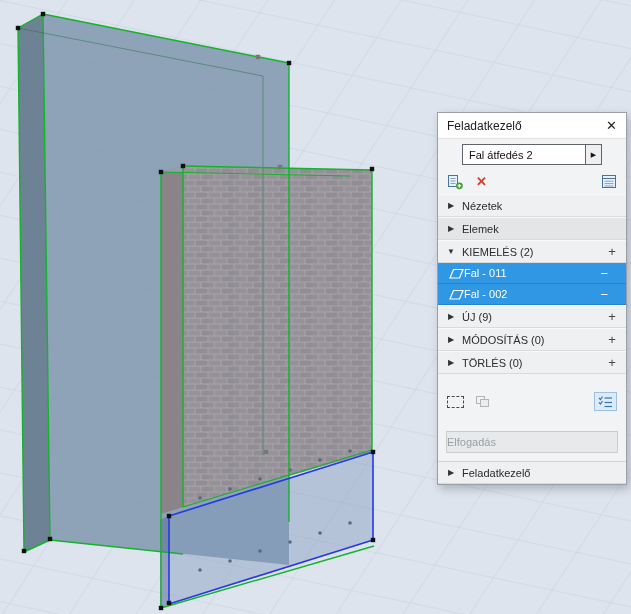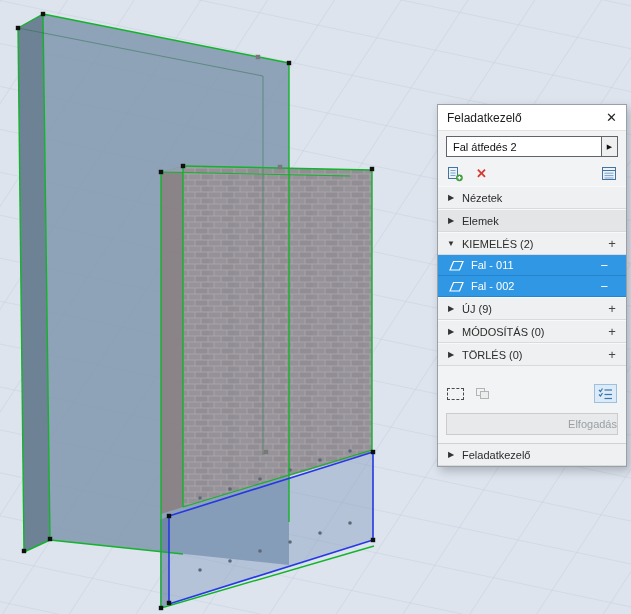--- a/index.html
+++ b/index.html
@@ -4,60 +4,60 @@
 <style>
   html,body{margin:0;padding:0}
   body{
     width:631px;height:614px;position:relative;overflow:hidden;
     font-family:"Liberation Sans",sans-serif;background:#dde4ee;
   }
   svg.scene{position:absolute;left:0;top:0}
 
   
   .panel{
-    position:absolute;left:437px;top:104px;width:188px;
+    position:absolute;left:437px;top:112px;width:188px;
     border:1px solid #9aa0a8;background:#f2f3f4;
     box-shadow:3px 4px 9px rgba(0,0,0,.22);
     font-size:11px;color:#2b2b2b;
   }
   .titlebar{height:25px;background:#fff;display:flex;align-items:center;
     padding:0 9px;border-bottom:1px solid #e2e2e2}
   .title{flex:1;font-size:12px;color:#1d1d1d}
   .close{font-size:13px;color:#222;line-height:1;cursor:default}
 
-  .task-row{margin:5px 8px 4px;height:19px;border:1px solid #5f646b;
+  .task-row{margin:5px 24px 4px;height:19px;border:1px solid #5f646b;
     background:#fff;display:flex;align-items:stretch}
   .task-value{flex:1;display:flex;align-items:center;padding:0 6px;color:#101010}
   .task-arrow{width:15px;display:flex;align-items:center;justify-content:center;
     border-left:1px solid #5f646b;font-size:7px;color:#111;background:#efefef}
 
   .tools-row{height:25px;display:flex;align-items:center;gap:13px;padding:0 9px}
   .icon-del{color:#d43b30;font-weight:bold;font-size:13px}
   .right{margin-left:auto}
 
   .sec-row{height:21px;display:flex;align-items:center;padding:0 8px;
     background:#eef0f1;border-top:1px solid #f8f9fa;border-bottom:1px solid #d8dadc;gap:6px}
   .sec-row .arrow{font-size:8px;color:#333;width:10px;text-align:center}
   .sec-row.dark{background:#e3e5e7}
   .sec-row.bold .label{font-weight:normal}
   .sec-row .plus{margin-left:auto;color:#454545;font-size:13px;width:12px;text-align:center}
 
-  .item-row{height:20px;display:flex;align-items:center;gap:7px;
+  .item-row{height:20px;display:flex;align-items:center;
     padding:0 18px 0 11px;background:#2f97e3;color:#fff;border-bottom:1px solid #2484cd}
   .item-row .minus{margin-left:auto;font-size:13px;line-height:1}
 
   .spacer{height:14px}
 
   .btm-tools{height:27px;display:flex;align-items:center;gap:11px;padding:0 9px}
   .marquee{width:15px;height:10px;border:1px dashed #4a4a4a;display:inline-block}
   .icon-copy{opacity:.45;display:flex}
   .check-icon-wrap{margin-left:auto;border:1px solid #9cc0e0;background:#dcebf7;
     padding:2px 3px;display:flex}
 
-  .accept{margin:6px 8px 8px;height:20px;line-height:20px;text-align:right;
+  .accept{margin:16px 8px 8px;height:20px;line-height:20px;text-align:left;
     background:#e8e9ea;border:1px solid #cccccc;color:#99a0a5}
 
   .comments{border-top:1px solid #cfd1d3}
 </style>
 </head>
 <body>
 
 <svg class="scene" width="631" height="614" viewBox="0 0 631 614">
   <defs>
     <pattern id="gA" width="60" height="42" patternUnits="userSpaceOnUse" patternTransform="rotate(12)">

